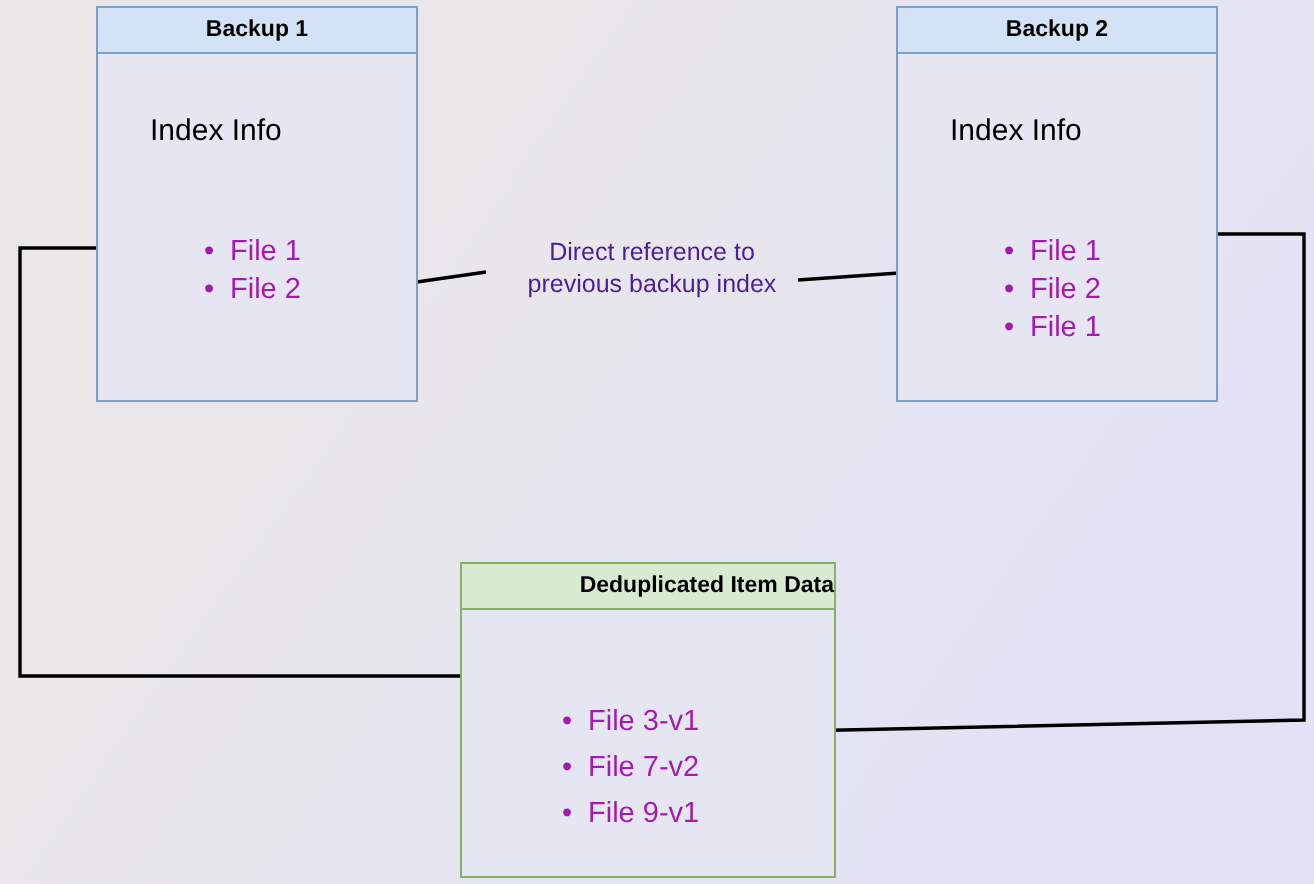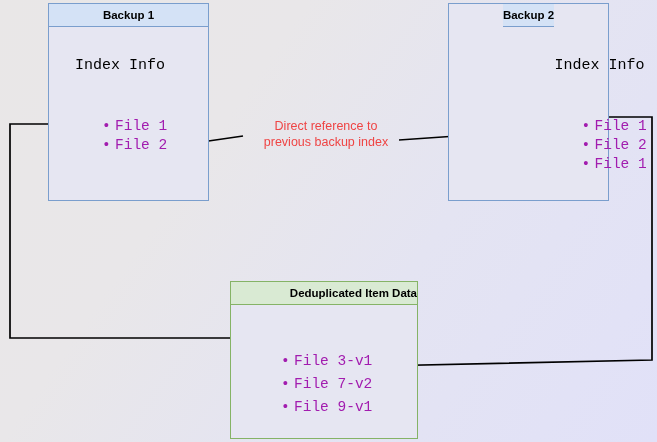--- a/index.html
+++ b/index.html
@@ -56,21 +56,20 @@
     line-height: 22px;
     text-align: center;
     font-weight: bold;
     font-size: 11.5px;
     color: #000;
     flex: 0 0 auto;
   }
   .box-body {
     flex: 1 1 auto;
     position: relative;
-    font-family: Liberation Mono, monospace;
   }
   .index-title {
     position: absolute;
     font-size: 15px;
     color: #000;
     white-space: nowrap;
   }
   ul.file-list {
     position: absolute;
     margin: 0;
@@ -86,38 +85,38 @@
   }
   ul.file-list li::before {
     content: "\2022";
     position: absolute;
     left: -13px;
     top: 0;
     font-size: 14.5px;
     line-height: 19px;
   }
   #backup1 { left: 48px; top: 3px; width: 161px; height: 198px; }
-  #backup2 { left: 448px; top: 3px; width: 161px; height: 198px; align-items: center; }
+  #backup2 { left: 448px; top: 3px; width: 161px; height: 198px; }
   #dedup   { left: 230px; top: 281px; width: 188px; height: 158px; }
   #backup1 .index-title { left: 26px; top: 30px; }
   #backup2 .index-title { left: 26px; top: 30px; }
   #backup1 ul.file-list { left: 48px; top: 90px; }
   #backup2 ul.file-list { left: 48px; top: 90px; }
   #dedup ul.file-list { left: 45px; top: 45px; }
   #dedup ul.file-list li { line-height: 23px; }
   #dedup ul.file-list li::before { line-height: 23px; }
   .edge-label {
     position: absolute;
     left: 248px;
     top: 119px;
     width: 156px;
     text-align: center;
     font-size: 12.5px;
     line-height: 15.5px;
-    color: #ef4444;
+    color: #4c1d95;
     white-space: pre-line;
   }
 </style>
 </head>
 <body>
 
 <div id="canvas">
 
   <svg class="svg-layer" viewBox="0 0 657 442" xmlns="http://www.w3.org/2000/svg">
     <defs>

